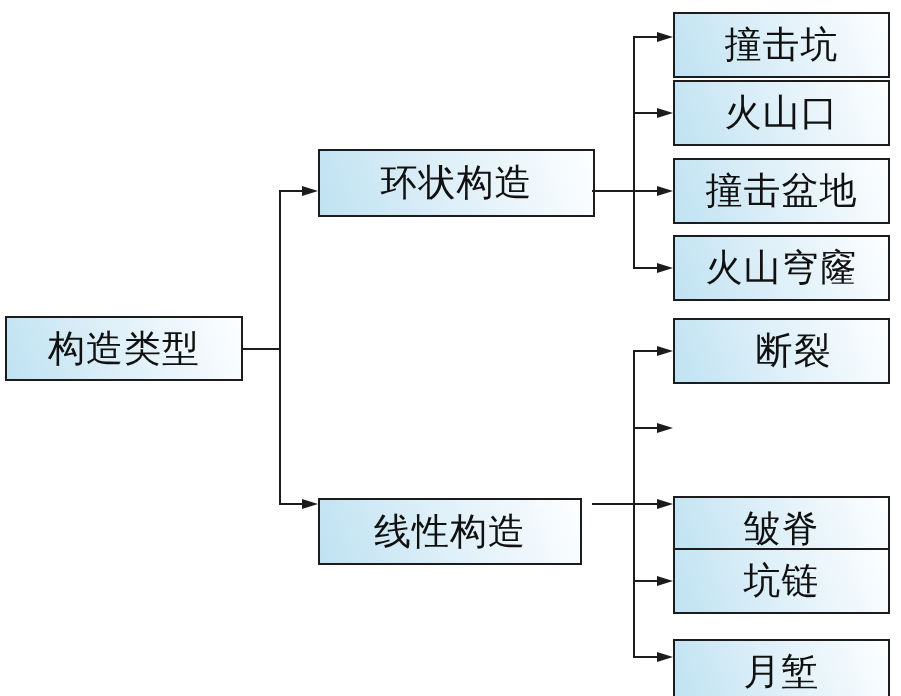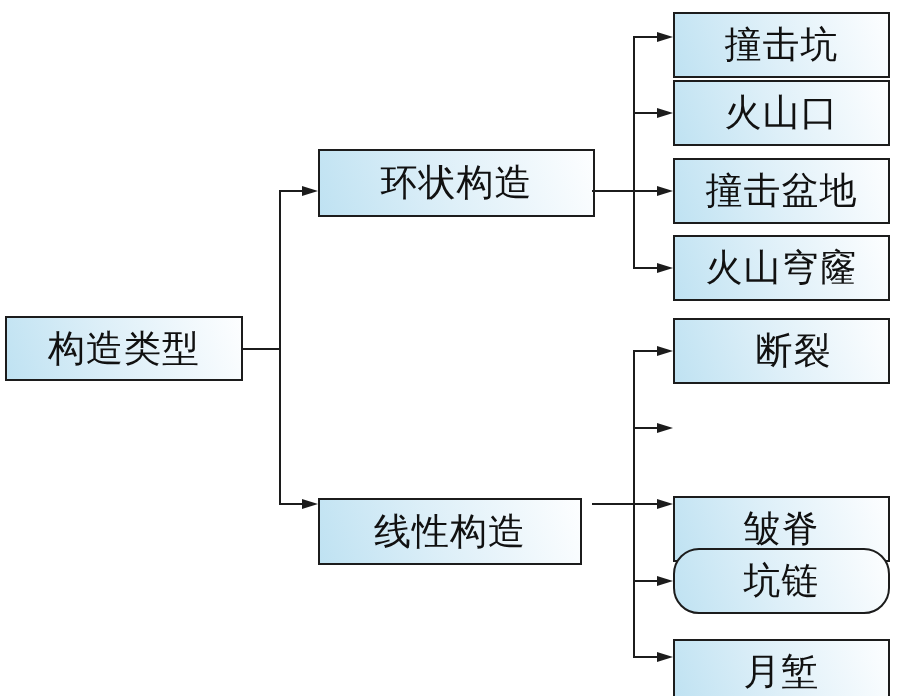--- a/index.html
+++ b/index.html
@@ -35,21 +35,21 @@
   .n-b1    { left: 318px; top: 492px; width: 264px; height: 67px; margin-top: 6px; }
   
   .leaf    { left: 673px; width: 217px; height: 66px; }
   .n-l00 { top: 12px;   }
   .n-l01 { top: 80px;  }
   .n-l02 { top: 158px; text-align: right; }
   .n-l03 { top: 235px; }
   .n-l10 { top: 318px; padding-left: 24px; }
   .n-l11 { top: 395px; }
   .n-l12 { top: 496px; }
-  .n-l13 { top: 548px; border-radius: 26px; }
+  .n-l13 { top: 548px; }
   .n-l14 { top: 639px; }
 
   .hline, .vline {
     position: absolute;
     background: #1c1c1c;
   }
   .hline { height: 2.5px; }
   .vline { width: 2.5px; }
   .arrowhead {
     position: absolute;

